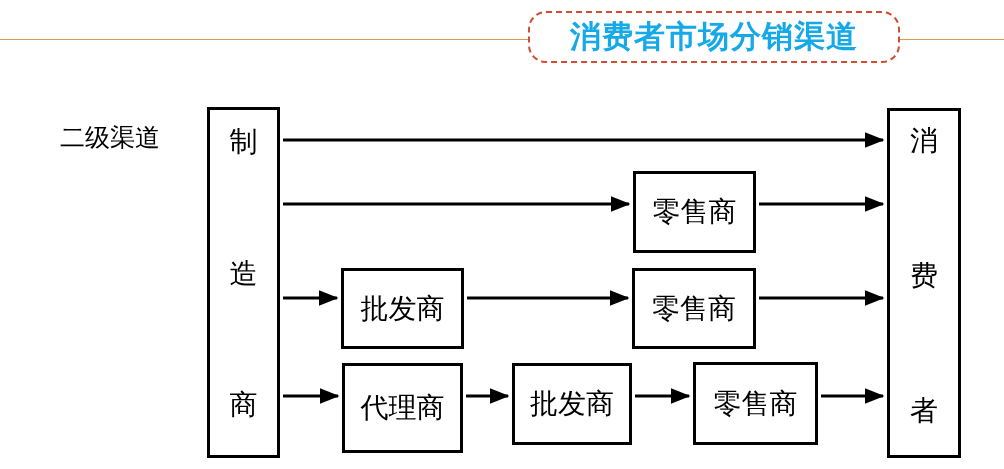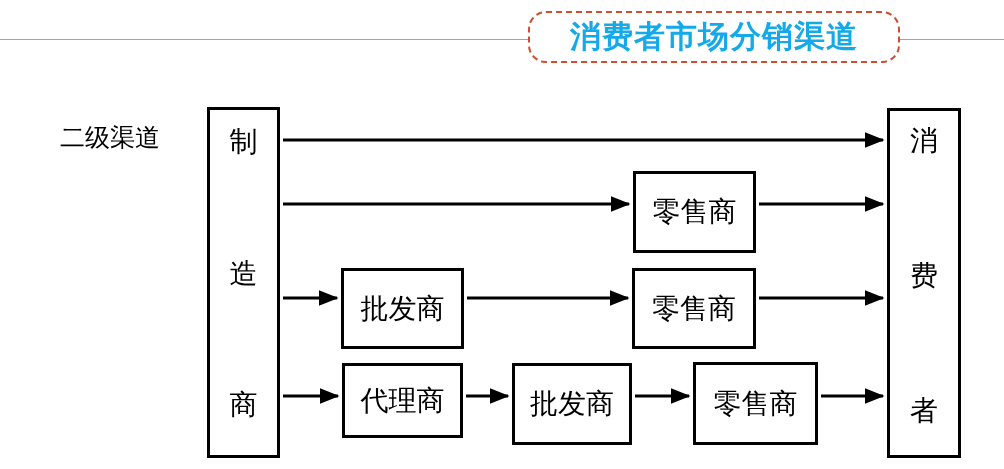--- a/index.html
+++ b/index.html
@@ -88,21 +88,21 @@
     <span>消</span>
     <span>费</span>
     <span>者</span>
   </div>
 
   <div class="node" style="left:633px;top:171px;width:123px;height:82px;">零售商</div>
 
   <div class="node" style="left:341px;top:268px;width:123px;height:81px;">批发商</div>
   <div class="node" style="left:632px;top:268px;width:124px;height:81px;">零售商</div>
 
-  <div class="node" style="left:342px;top:363px;width:121px;height:75px;">代理商</div>
+  <div class="node" style="left:342px;top:363px;width:121px;height:90px;">代理商</div>
   <div class="node" style="left:512px;top:363px;width:120px;height:82px;">批发商</div>
   <div class="node" style="left:693px;top:362px;width:125px;height:83px;">零售商</div>
 
   <svg class="arrows" viewBox="0 0 1004 469" xmlns="http://www.w3.org/2000/svg">
     <defs>
       <marker id="ah" markerWidth="7" markerHeight="6" refX="6" refY="2.6" orient="auto" markerUnits="strokeWidth">
         <path d="M0,0 L6.5,2.6 L0,5.2 Z" fill="#000"></path>
       </marker>
     </defs>
 

